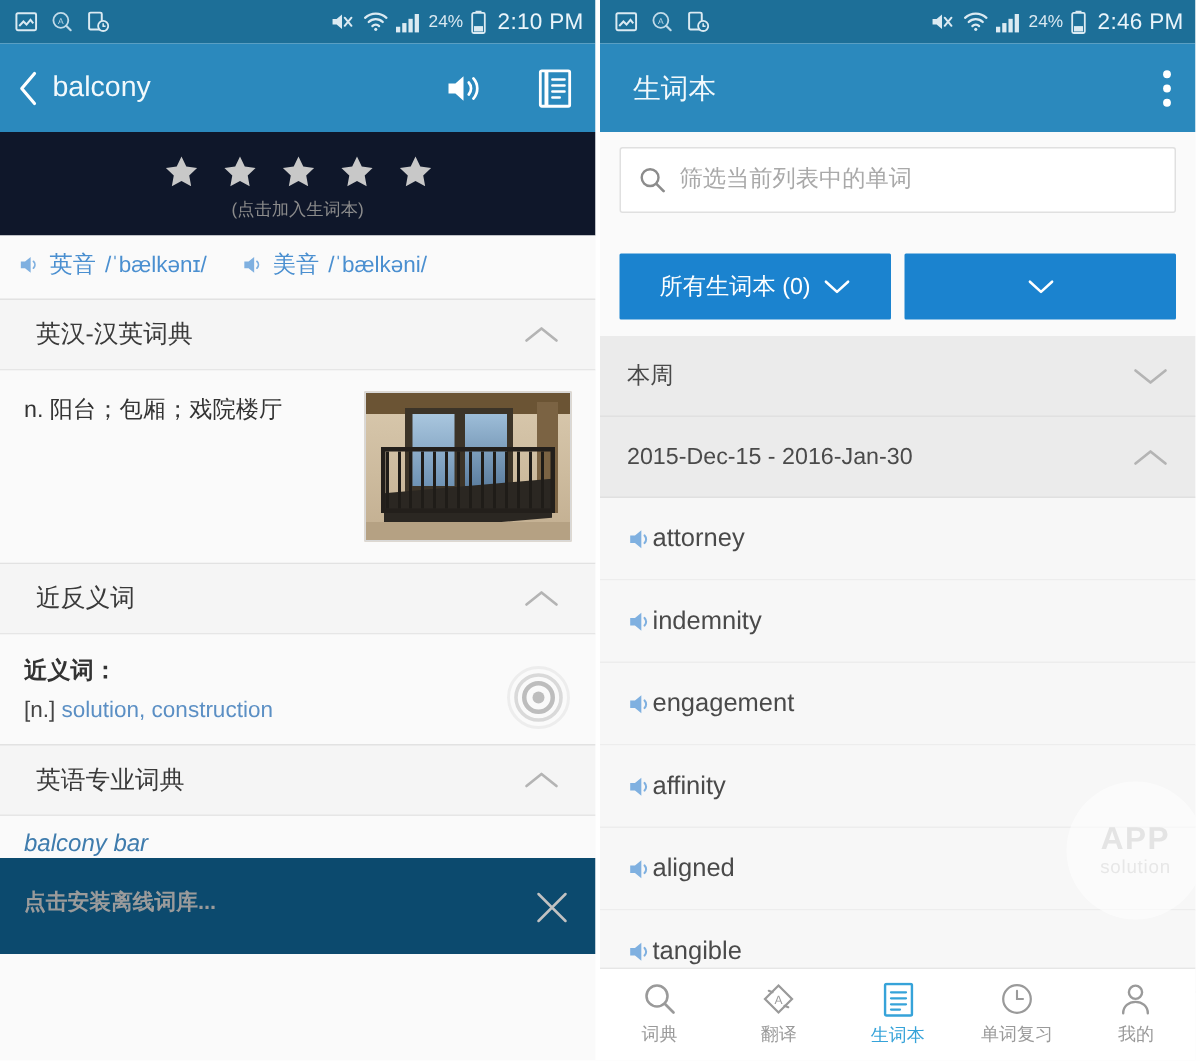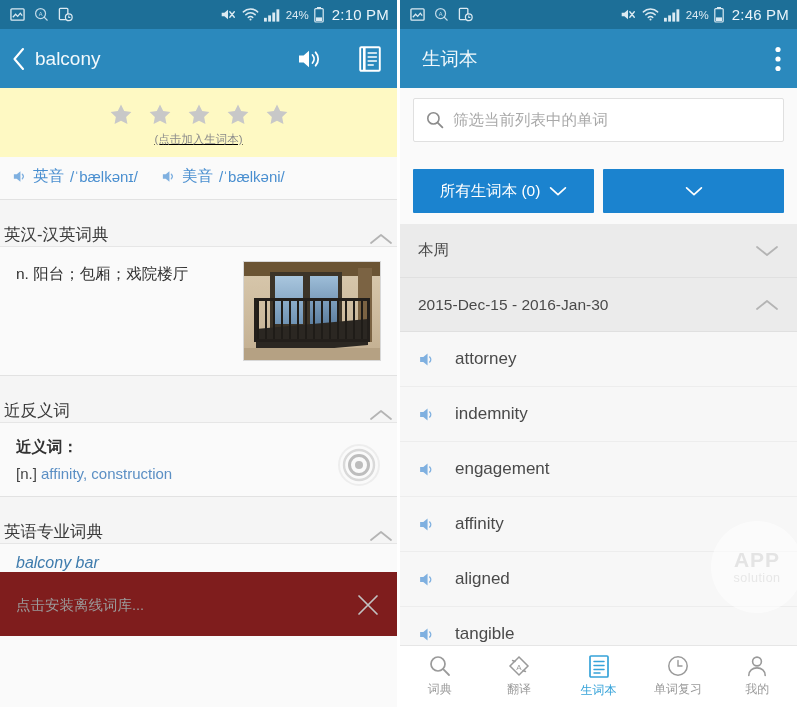--- a/index.html
+++ b/index.html
@@ -28,36 +28,36 @@
   .toolbar{
     height:59px; background:#2b89bd; display:flex; align-items:center;
     padding:0 16px 0 12px; color:#fff;
   }
   .tb-title{ font-size:19px; color:#f2f9fc; margin-left:9px; font-weight:400; }
   .tb-title.cn{ margin-left:10px; font-size:18.5px; }
   .tb-actions{ margin-left:auto; display:flex; align-items:center; gap:36px; }
   .backchev{ cursor:pointer; }
 
   
-  .stars-block{ background:#fef9c3; padding:14px 0 10px; text-align:center;text-decoration:underline; }
+  .stars-block{ background:#0f172a; padding:14px 0 10px; text-align:center; }
   .stars{ display:flex; justify-content:center; gap:13px; margin-bottom:4px; }
   .star-hint{ font-size:11.5px; color:#8b8b8b; }
   .phon-row{
     display:flex; align-items:center; gap:7px; padding:9px 12px 12px;
     background:#fafafa; font-size:15px;
   }
   .phon-item{ display:flex; align-items:center; gap:6px; }
   .phon-cn{ color:#4a8fd0; font-size:15.5px; }
   .phon-ipa{ color:#4a8fd0; font-size:15px; }
   .phon-gap{ width:9px; }
 
   .sec-head{
     height:48px; background:#f5f5f5; border-top:1px solid #e2e2e2;
     border-bottom:1px solid #e6e6e6;
-    display:flex; align-items:flex-end; padding:0 4px; cursor:pointer;
+    display:flex; align-items:center; padding:0 24px; cursor:pointer;
   }
   .sec-head-title{ font-size:16.5px; color:#3a3a3a; }
   .sec-head .chev{ margin-left:auto; }
   .sec-body{ background:#fafafa; padding:14px 16px; position:relative; }
 
   .def-row{ display:flex; gap:15px; align-items:flex-start; }
   .def-text{ font-size:15.5px; color:#333; line-height:1.45; flex:1; padding-top:2px; }
   .def-img{
     width:138px; height:100px; border:1px solid #d8d8d8; flex-shrink:0;
     position:relative; overflow:hidden; background:#cbb89c;
@@ -75,21 +75,21 @@
     background:repeating-linear-gradient(90deg,#1f1c18 0 2px,transparent 2px 8px); }
   .bi-shadow{ position:absolute; left:0; bottom:0; width:100%; height:12px; background:#b5a183; }
 
   .syn-label{ font-size:15.5px; color:#333; font-weight:bold; margin-bottom:7px; }
   .syn-line{ font-size:15px; color:#444; }
   .syn-words{ color:#5b8fc4; }
   .target-icon{ position:absolute; right:16px; top:20px; }
 
   .prof-term{ font-size:16px; color:#3f7cad; font-style:italic; padding:10px 16px 0; background:#fafafa; }
   .install-row{
-    display:flex; align-items:center; padding:20px 16px 18px; background:#7f1d1d;
+    display:flex; padding:20px 16px 18px; background:#0c4a6e;font-weight:bold;
   }
   .install-text{ font-size:14.5px; color:#9b9b9b; }
   .install-x{ margin-left:auto; cursor:pointer; }
 
   
   .search-wrap{ background:#fafafa; padding:10px 13px 9px; }
   .search-box{
     height:44px; background:#fff; border:1px solid #e0e0e0; border-radius:2px;
     display:flex; align-items:center; padding:0 12px; gap:9px;
   }
@@ -108,21 +108,21 @@
 
   .grp-head{
     height:54px; background:#ebebeb; display:flex; align-items:center;
     padding:0 18px; border-bottom:1px solid #e0e0e0; cursor:pointer;
   }
   .grp-title{ font-size:15.5px; color:#4a4a4a; }
   .grp-head .chev{ margin-left:auto; }
 
   .word-row{
     height:55px; background:#f7f7f7; display:flex; align-items:center;
-    padding:0 18px; gap:20px; border-bottom:1px solid #ededed; cursor:pointer;
+    padding:0 18px; gap:0; border-bottom:1px solid #ededed; cursor:pointer;
   }
   .word-label{ font-size:17px; color:#4a4a4a; }
 
   .watermark{
     position:absolute; right:-6px; top:521px; width:92px; height:92px;
     border-radius:50%; background:rgba(255,255,255,.55);
     display:flex; flex-direction:column; align-items:center; justify-content:center;
     pointer-events:none;
   }
   .wm-1{ font-size:21px; color:#e4e4e4; font-weight:bold; letter-spacing:1px; line-height:1; }
@@ -315,21 +315,21 @@
       <span class="chev">
         <svg width="24" height="14" viewBox="0 0 24 14">
             <path d="M2 11L12 3l10 8" fill="none" stroke="#b4b4b4" stroke-width="1.8" stroke-linecap="round" stroke-linejoin="round"></path>
           </svg>
       </span>
     </div>
     <div class="sec-body">
       <div class="syn-label">近义词：</div>
       <div class="syn-line">
         <span>[n.]</span>
-        <span class="syn-words">affinity, construction</span>
+        <span class="syn-words">solution, construction</span>
       </div>
       <span class="target-icon">
         <svg width="44" height="44" viewBox="0 0 44 44">
           <circle cx="22" cy="22" r="20" fill="none" stroke="#ededed" stroke-width="2"></circle>
           <circle cx="22" cy="22" r="15" fill="none" stroke="#d9d9d9" stroke-width="2.4"></circle>
           <circle cx="22" cy="22" r="9.5" fill="none" stroke="#bdbdbd" stroke-width="3"></circle>
           <circle cx="22" cy="22" r="4" fill="#bdbdbd"></circle>
         </svg>
       </span>
     </div>

